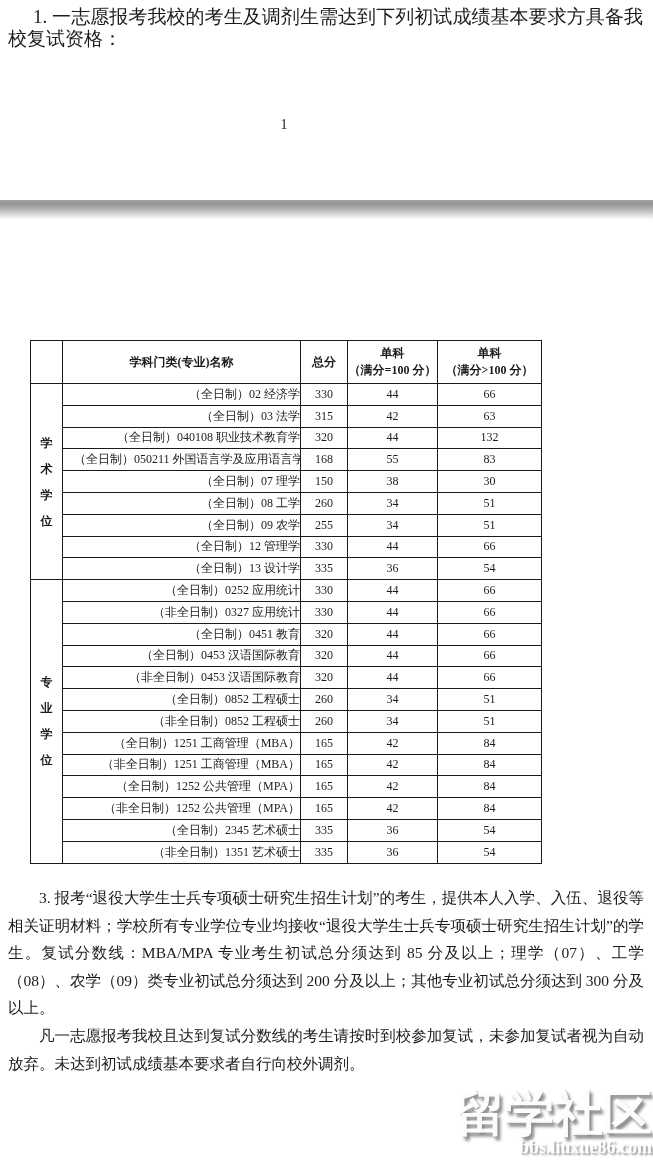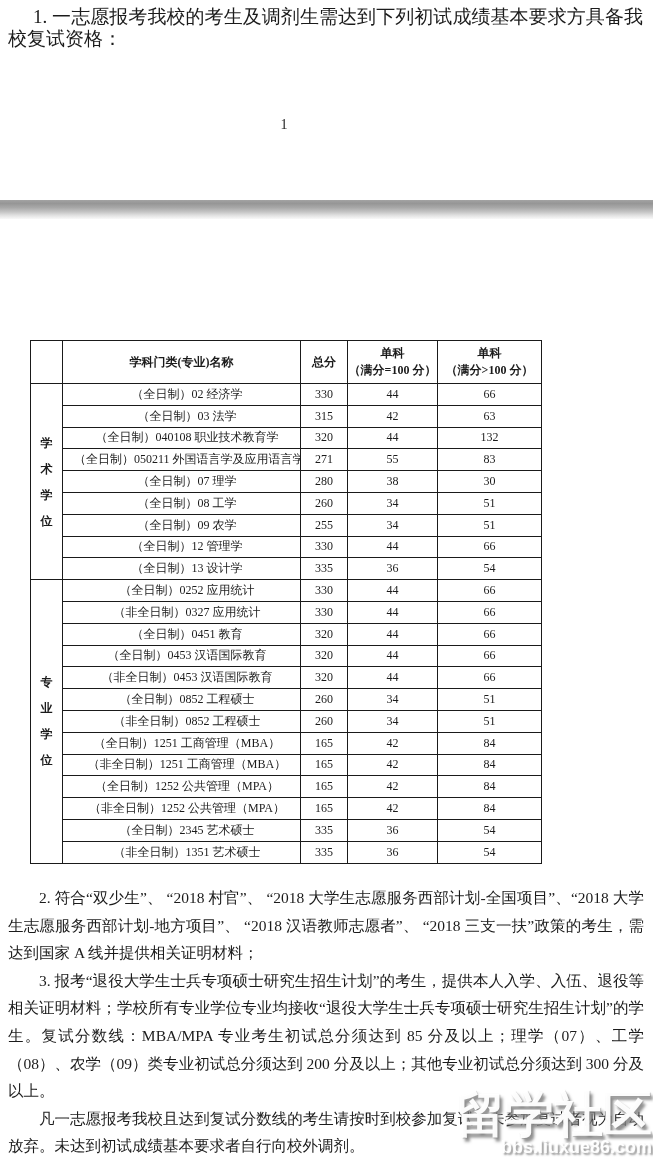--- a/index.html
+++ b/index.html
@@ -59,21 +59,21 @@
     border: 1px solid #1a1a1a;
     text-align: center;
     vertical-align: middle;
     overflow: hidden;
     white-space: nowrap;
   }
   .score-table thead tr { height: 43px; padding-left: 30px; }
   .score-table thead th { font-weight: bold; font-size: 12px; }
   .score-table thead .two-line div { line-height: 17px; }
   .score-table tbody tr { height: 21.8px; }
-  .score-table .name-cell { text-align: center; padding-left: 11px; }
+  .score-table .name-cell { text-align: right; padding-left: 11px; }
   .score-table .group-cell {
     font-weight: bold;
     line-height: 26px;
     letter-spacing: 0;
     padding: 0 6px;
   }
 
   
   .notes {
     position: absolute;
@@ -85,21 +85,21 @@
   .notes p { text-indent: 31px; }
   .notes p.bold { font-weight: normal; }
 
   
   .watermark {
     position: absolute;
     right: 1px; top: 1088px;
     width: 210px;
     text-align: right;
     pointer-events: none;
-    font-family: Liberation Sans, sans-serif;
+    font-family: Liberation Serif, serif;
   }
   .wm-title {
     font-size: 49px;
     font-weight: bold;
     line-height: 52px;
     color: rgba(255,255,255,0.96);
     text-shadow: 3px 4px 3px rgba(125,125,125,0.85),
                  1px 1px 1px rgba(150,150,150,0.6);
     letter-spacing: 0px;
   }
@@ -159,27 +159,27 @@
         <td>63</td>
       </tr>
       <tr>
         <td class="name-cell">（全日制）040108 职业技术教育学</td>
         <td>320</td>
         <td>44</td>
         <td>132</td>
       </tr>
       <tr>
         <td class="name-cell">（全日制）050211 外国语言学及应用语言学</td>
-        <td>271</td>
+        <td>168</td>
         <td>55</td>
         <td>83</td>
       </tr>
       <tr>
         <td class="name-cell">（全日制）07 理学</td>
-        <td>280</td>
+        <td>150</td>
         <td>38</td>
         <td>30</td>
       </tr>
       <tr>
         <td class="name-cell">（全日制）08 工学</td>
         <td>260</td>
         <td>34</td>
         <td>51</td>
       </tr>
       <tr>
@@ -276,21 +276,20 @@
       <tr>
         <td class="name-cell">（非全日制）1351 艺术硕士</td>
         <td>335</td>
         <td>36</td>
         <td>54</td>
       </tr>
     </tbody>
 </table>
 
 <div class="notes">
-  <p>2. 符合“双少生”、 “2018 村官”、 “2018 大学生志愿服务西部计划-全国项目”、“2018 大学生志愿服务西部计划-地方项目”、 “2018 汉语教师志愿者”、 “2018 三支一扶”政策的考生，需达到国家 A 线并提供相关证明材料；</p>
   <p>3. 报考“退役大学生士兵专项硕士研究生招生计划”的考生，提供本人入学、入伍、退役等相关证明材料；学校所有专业学位专业均接收“退役大学生士兵专项硕士研究生招生计划”的学生。复试分数线：MBA/MPA 专业考生初试总分须达到 85 分及以上；理学（07）、工学（08）、农学（09）类专业初试总分须达到 200 分及以上；其他专业初试总分须达到 300 分及以上。</p>
   <p class="bold">凡一志愿报考我校且达到复试分数线的考生请按时到校参加复试，未参加复试者视为自动放弃。未达到初试成绩基本要求者自行向校外调剂。</p>
 </div>
 
 <div class="watermark">
   <div class="wm-title">留学社区</div>
   <div class="wm-url">bbs.liuxue86.com</div>
 </div>
 
 </body></html>

